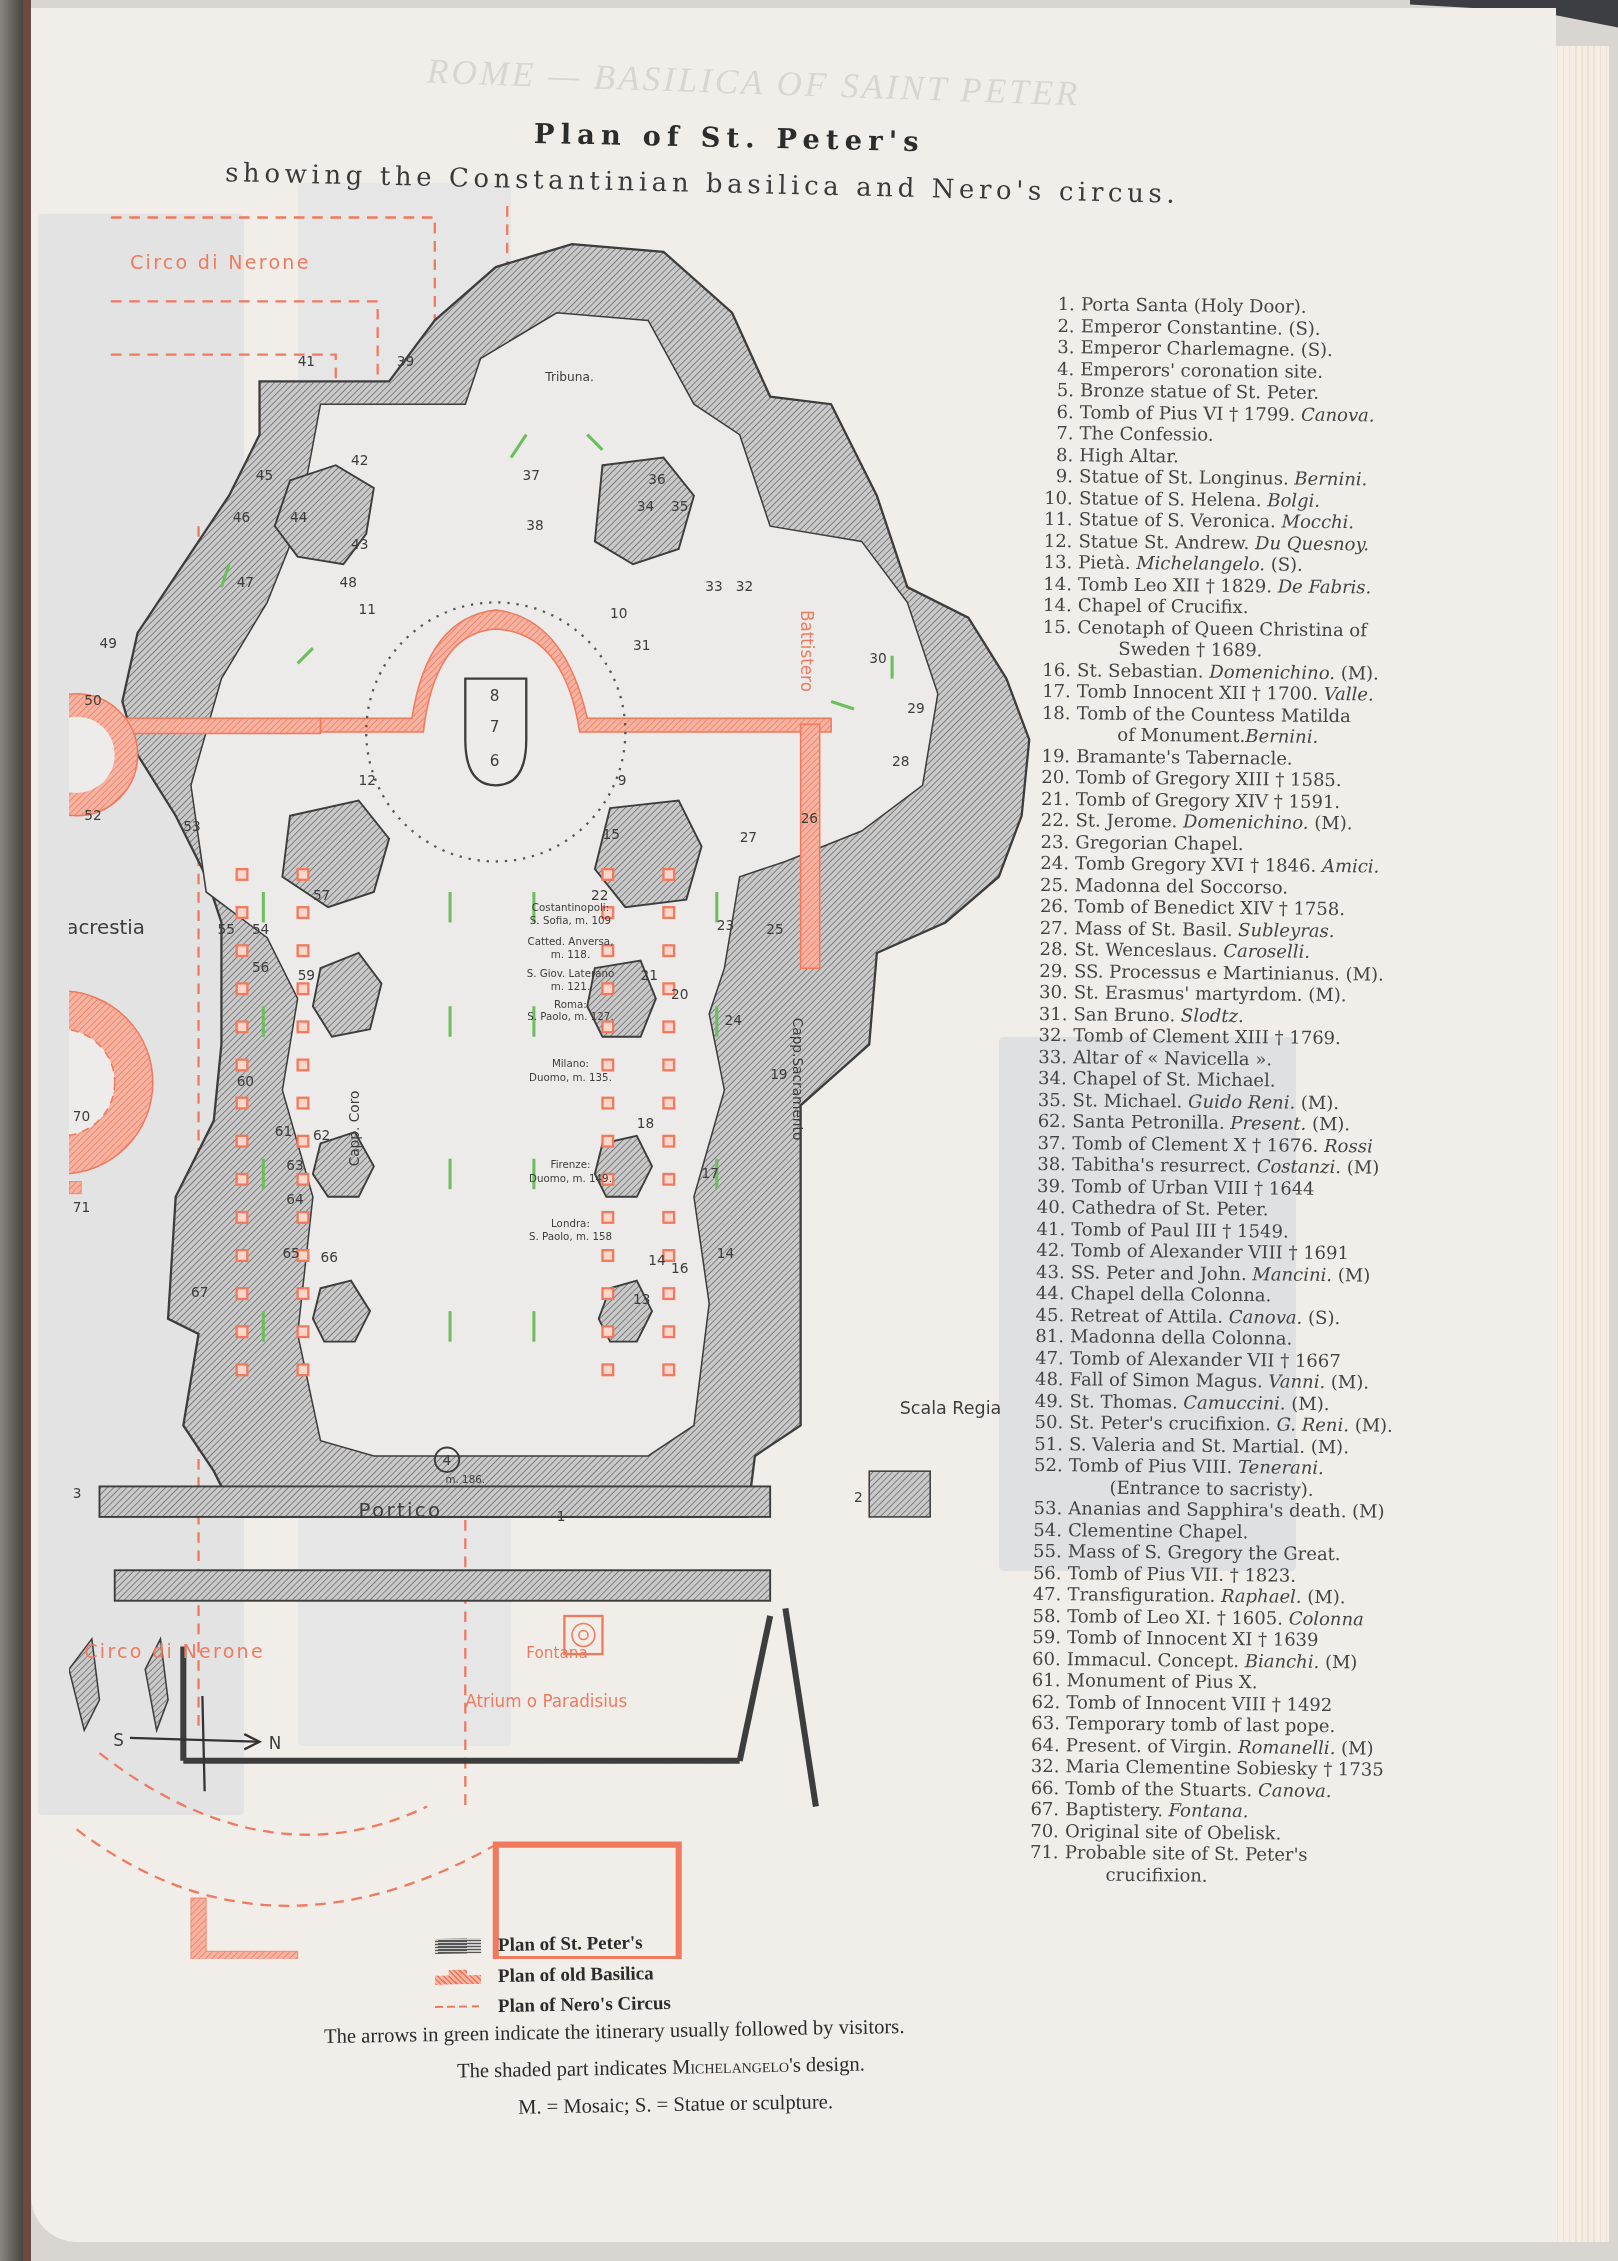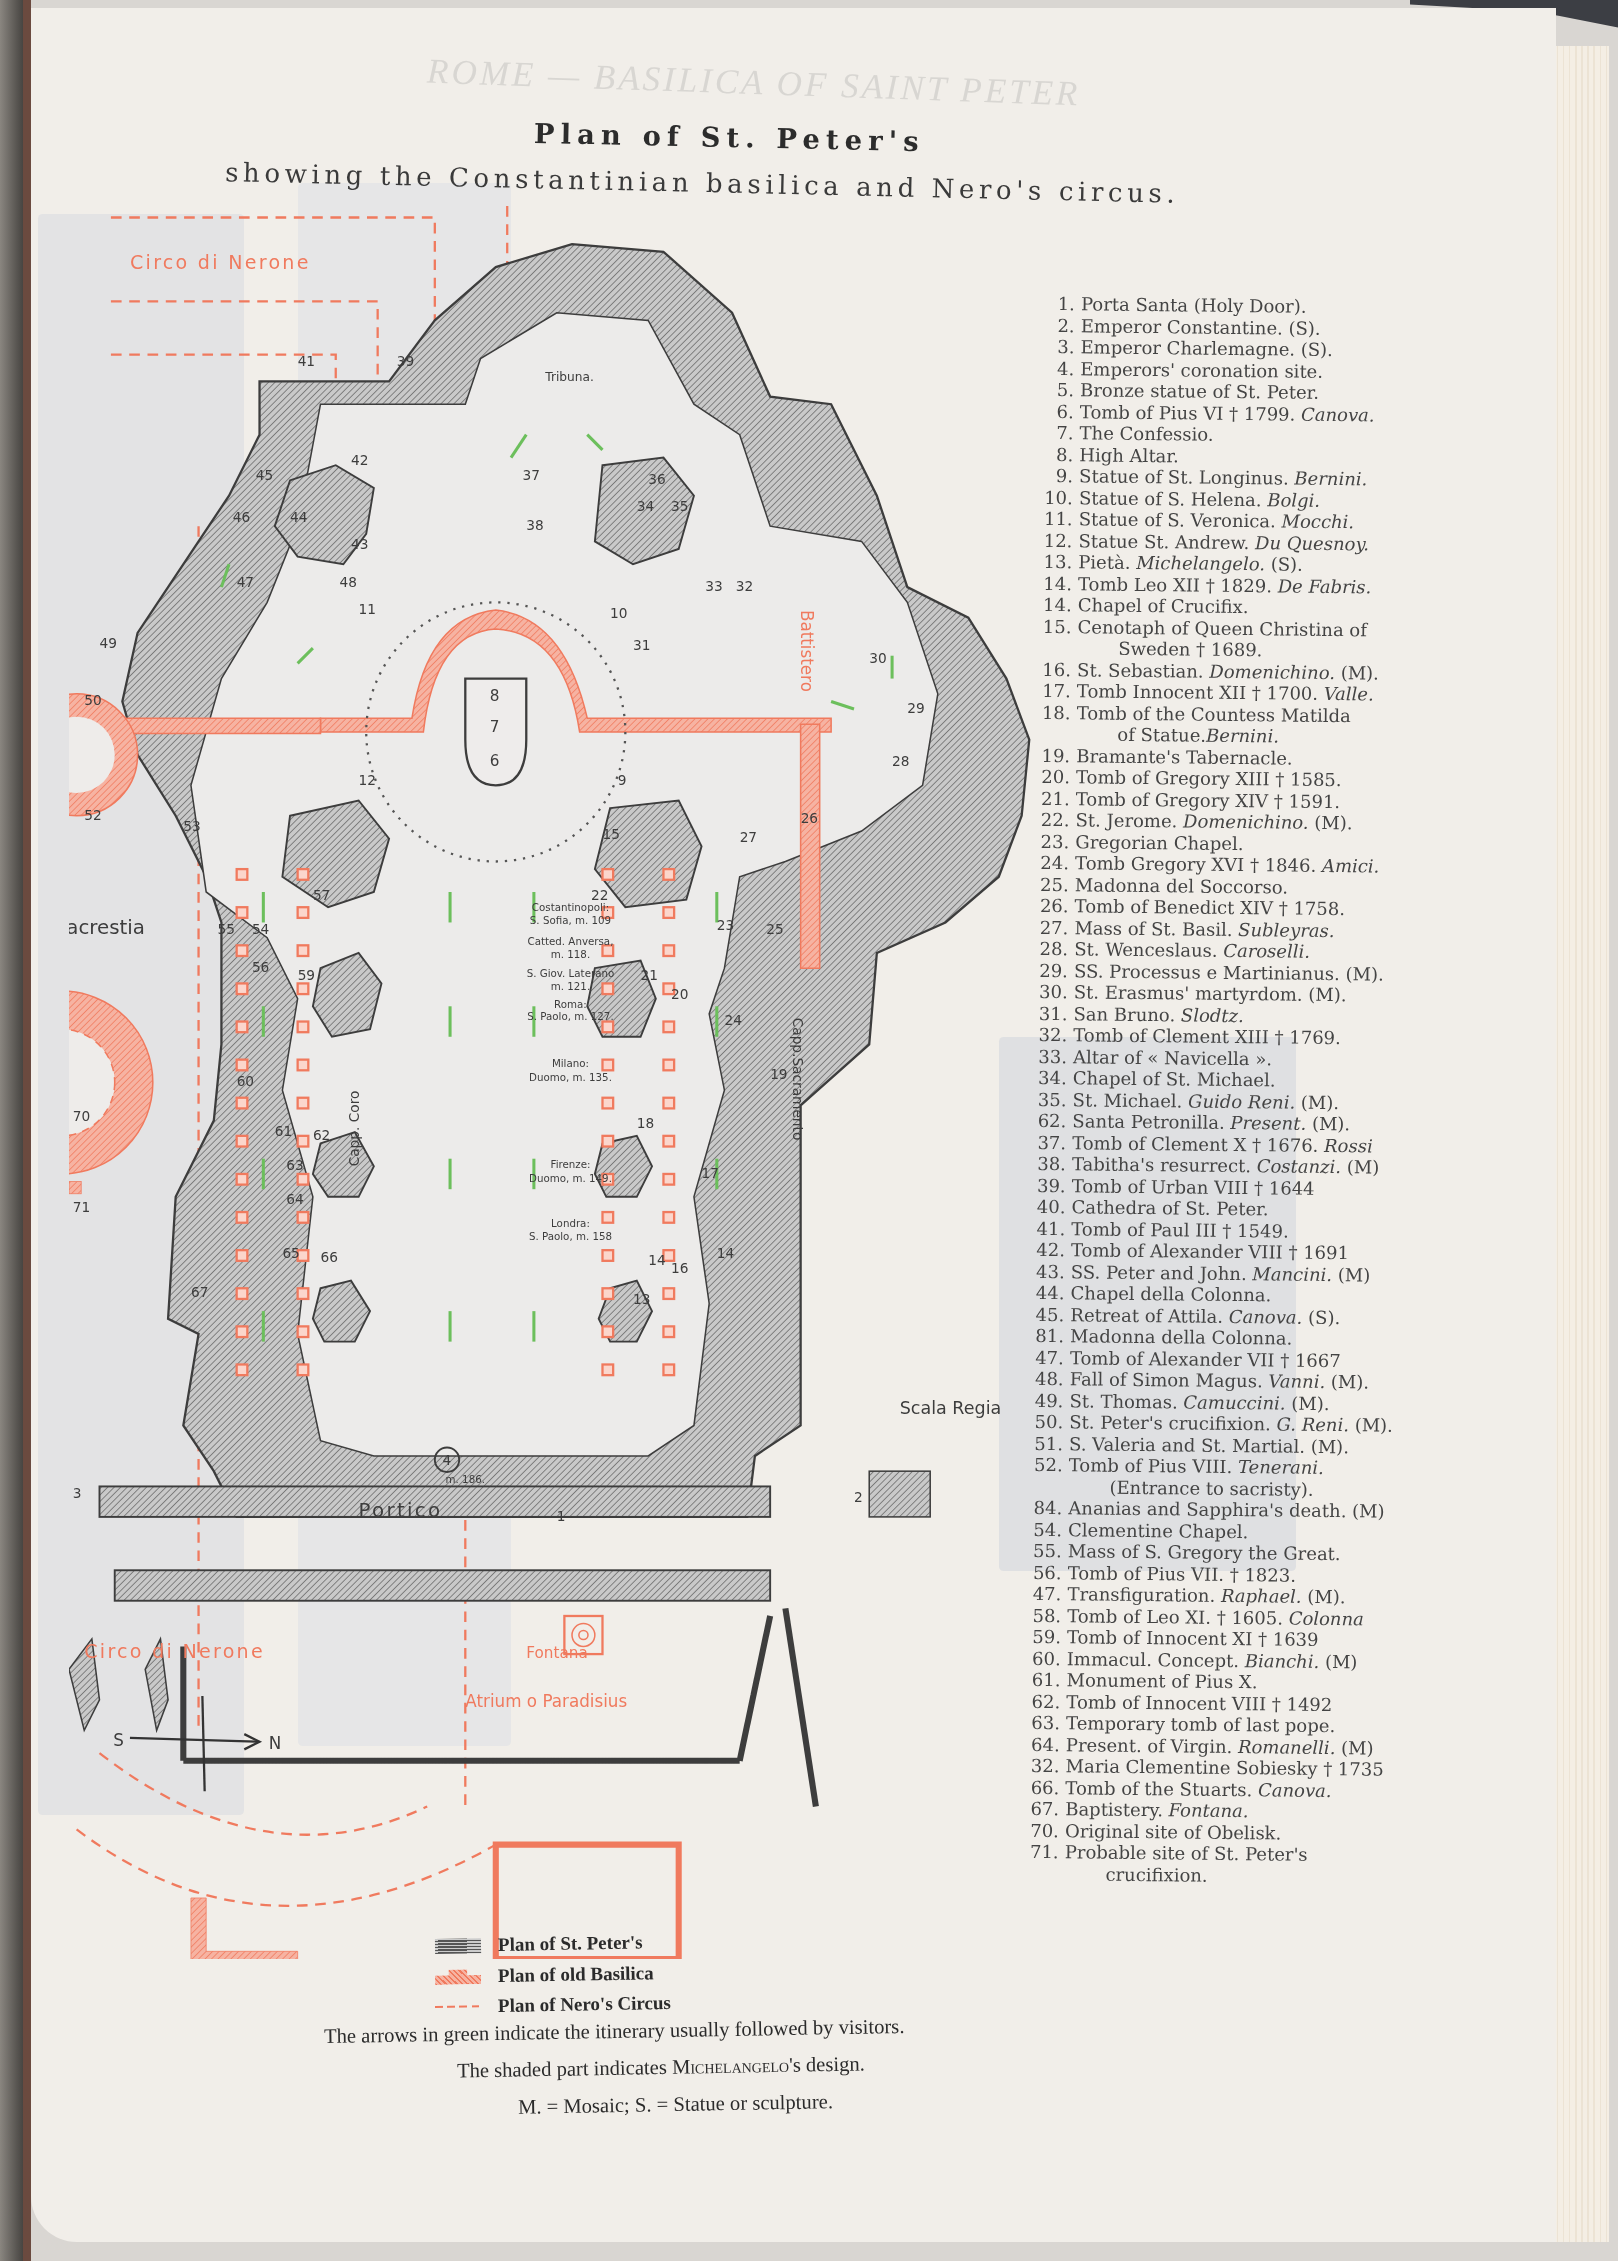--- a/index.html
+++ b/index.html
@@ -387,21 +387,21 @@
     </div>
     <div class="item">
       <span class="num">17.</span>
       <span class="txt"><span>Tomb Innocent XII † 1700.</span><span class="artist"> Valle.</span></span>
     </div>
     <div class="item">
       <span class="num">18.</span>
       <span class="txt"><span>Tomb of the Countess Matilda</span></span>
     </div>
     <div class="item cont">
-      <span>of Statue.</span>
+      <span>of Monument.</span>
       <span class="artist"> Bernini.</span>
     </div>
     <div class="item">
       <span class="num">19.</span>
       <span class="txt"><span>Bramante's Tabernacle.</span></span>
     </div>
     <div class="item">
       <span class="num">20.</span>
       <span class="txt"><span>Tomb of Gregory XIII † 1585.</span></span>
     </div>
@@ -530,21 +530,21 @@
       <span class="txt"><span>S. Valeria and St. Martial. (M).</span></span>
     </div>
     <div class="item">
       <span class="num">52.</span>
       <span class="txt"><span>Tomb of Pius VIII.</span><span class="artist"> Tenerani.</span></span>
     </div>
     <div class="item cont">
       <span>(Entrance to sacristy).</span>
     </div>
     <div class="item">
-      <span class="num">84.</span>
+      <span class="num">53.</span>
       <span class="txt"><span>Ananias and Sapphira's death. (M)</span></span>
     </div>
     <div class="item">
       <span class="num">54.</span>
       <span class="txt"><span>Clementine Chapel.</span></span>
     </div>
     <div class="item">
       <span class="num">55.</span>
       <span class="txt"><span>Mass of S. Gregory the Great.</span></span>
     </div>

